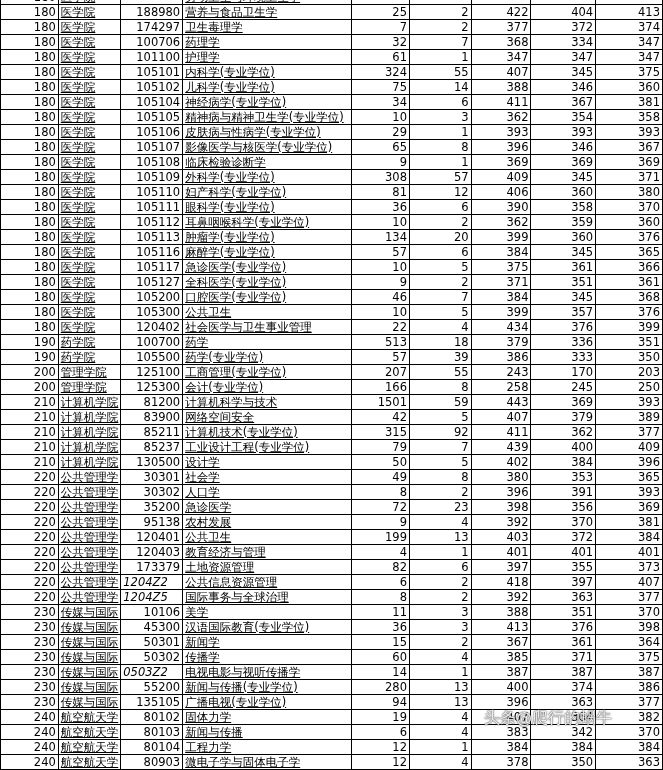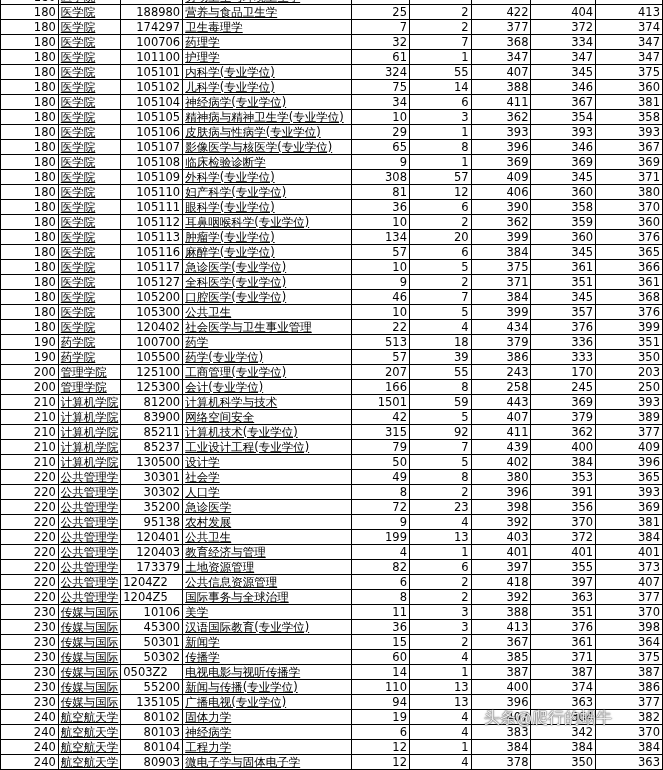--- a/index.html
+++ b/index.html
@@ -4,21 +4,21 @@
 <style>
   html, body { margin:0; padding:0; background:#ffffff; }
   body { width:663px; height:770px; overflow:hidden; position:relative;
          font-family:"DejaVu Sans", sans-serif; color:#000; }
   .sheet { position:absolute; left:0; top:-11px; }
   table { border-collapse:collapse; table-layout:fixed; font-size:11.5px; }
   td { border:1px solid #000; height:14px; padding:0 2px; white-space:nowrap;
        overflow:hidden; line-height:14px; }
   td.num { text-align:right; }
   td.txt { text-align:left; text-decoration:underline; }
-  td.code-left { text-align:left; }
+  td.code-left { text-align:left;font-style:italic; }
   col.c1 { width:58px; } col.c2 { width:62px; } col.c3 { width:62px; }
   col.c4 { width:169px; } col.c5 { width:58px; } col.c6 { width:62px; }
   col.c7 { width:60px; } col.c8 { width:65px; } col.c9 { width:67px; }
   .watermark { position:absolute; left:484px; top:708px; font-size:16px;
                color:rgba(255,255,255,0.9); text-shadow:0 0 2px #555, 0 0 1px #333;
                letter-spacing:0px; pointer-events:none; }
 </style>
 </head>
 <body>
 
@@ -540,21 +540,21 @@
           <td class="num">1</td>
           <td class="num">387</td>
           <td class="num">387</td>
           <td class="num">387</td>
         </tr>
         <tr>
           <td class="num">230</td>
           <td class="txt">传媒与国际</td>
           <td class="num">55200</td>
           <td class="txt">新闻与传播(专业学位)</td>
-          <td class="num">110</td>
+          <td class="num">280</td>
           <td class="num">13</td>
           <td class="num">400</td>
           <td class="num">374</td>
           <td class="num">386</td>
         </tr>
         <tr>
           <td class="num">230</td>
           <td class="txt">传媒与国际</td>
           <td class="num">135105</td>
           <td class="txt">广播电视(专业学位)</td>
@@ -572,21 +572,21 @@
           <td class="num">19</td>
           <td class="num">4</td>
           <td class="num">407</td>
           <td class="num">364</td>
           <td class="num">382</td>
         </tr>
         <tr>
           <td class="num">240</td>
           <td class="txt">航空航天学</td>
           <td class="num">80103</td>
-          <td class="txt">神经病学</td>
+          <td class="txt">新闻与传播</td>
           <td class="num">6</td>
           <td class="num">4</td>
           <td class="num">383</td>
           <td class="num">342</td>
           <td class="num">370</td>
         </tr>
         <tr>
           <td class="num">240</td>
           <td class="txt">航空航天学</td>
           <td class="num">80104</td>

